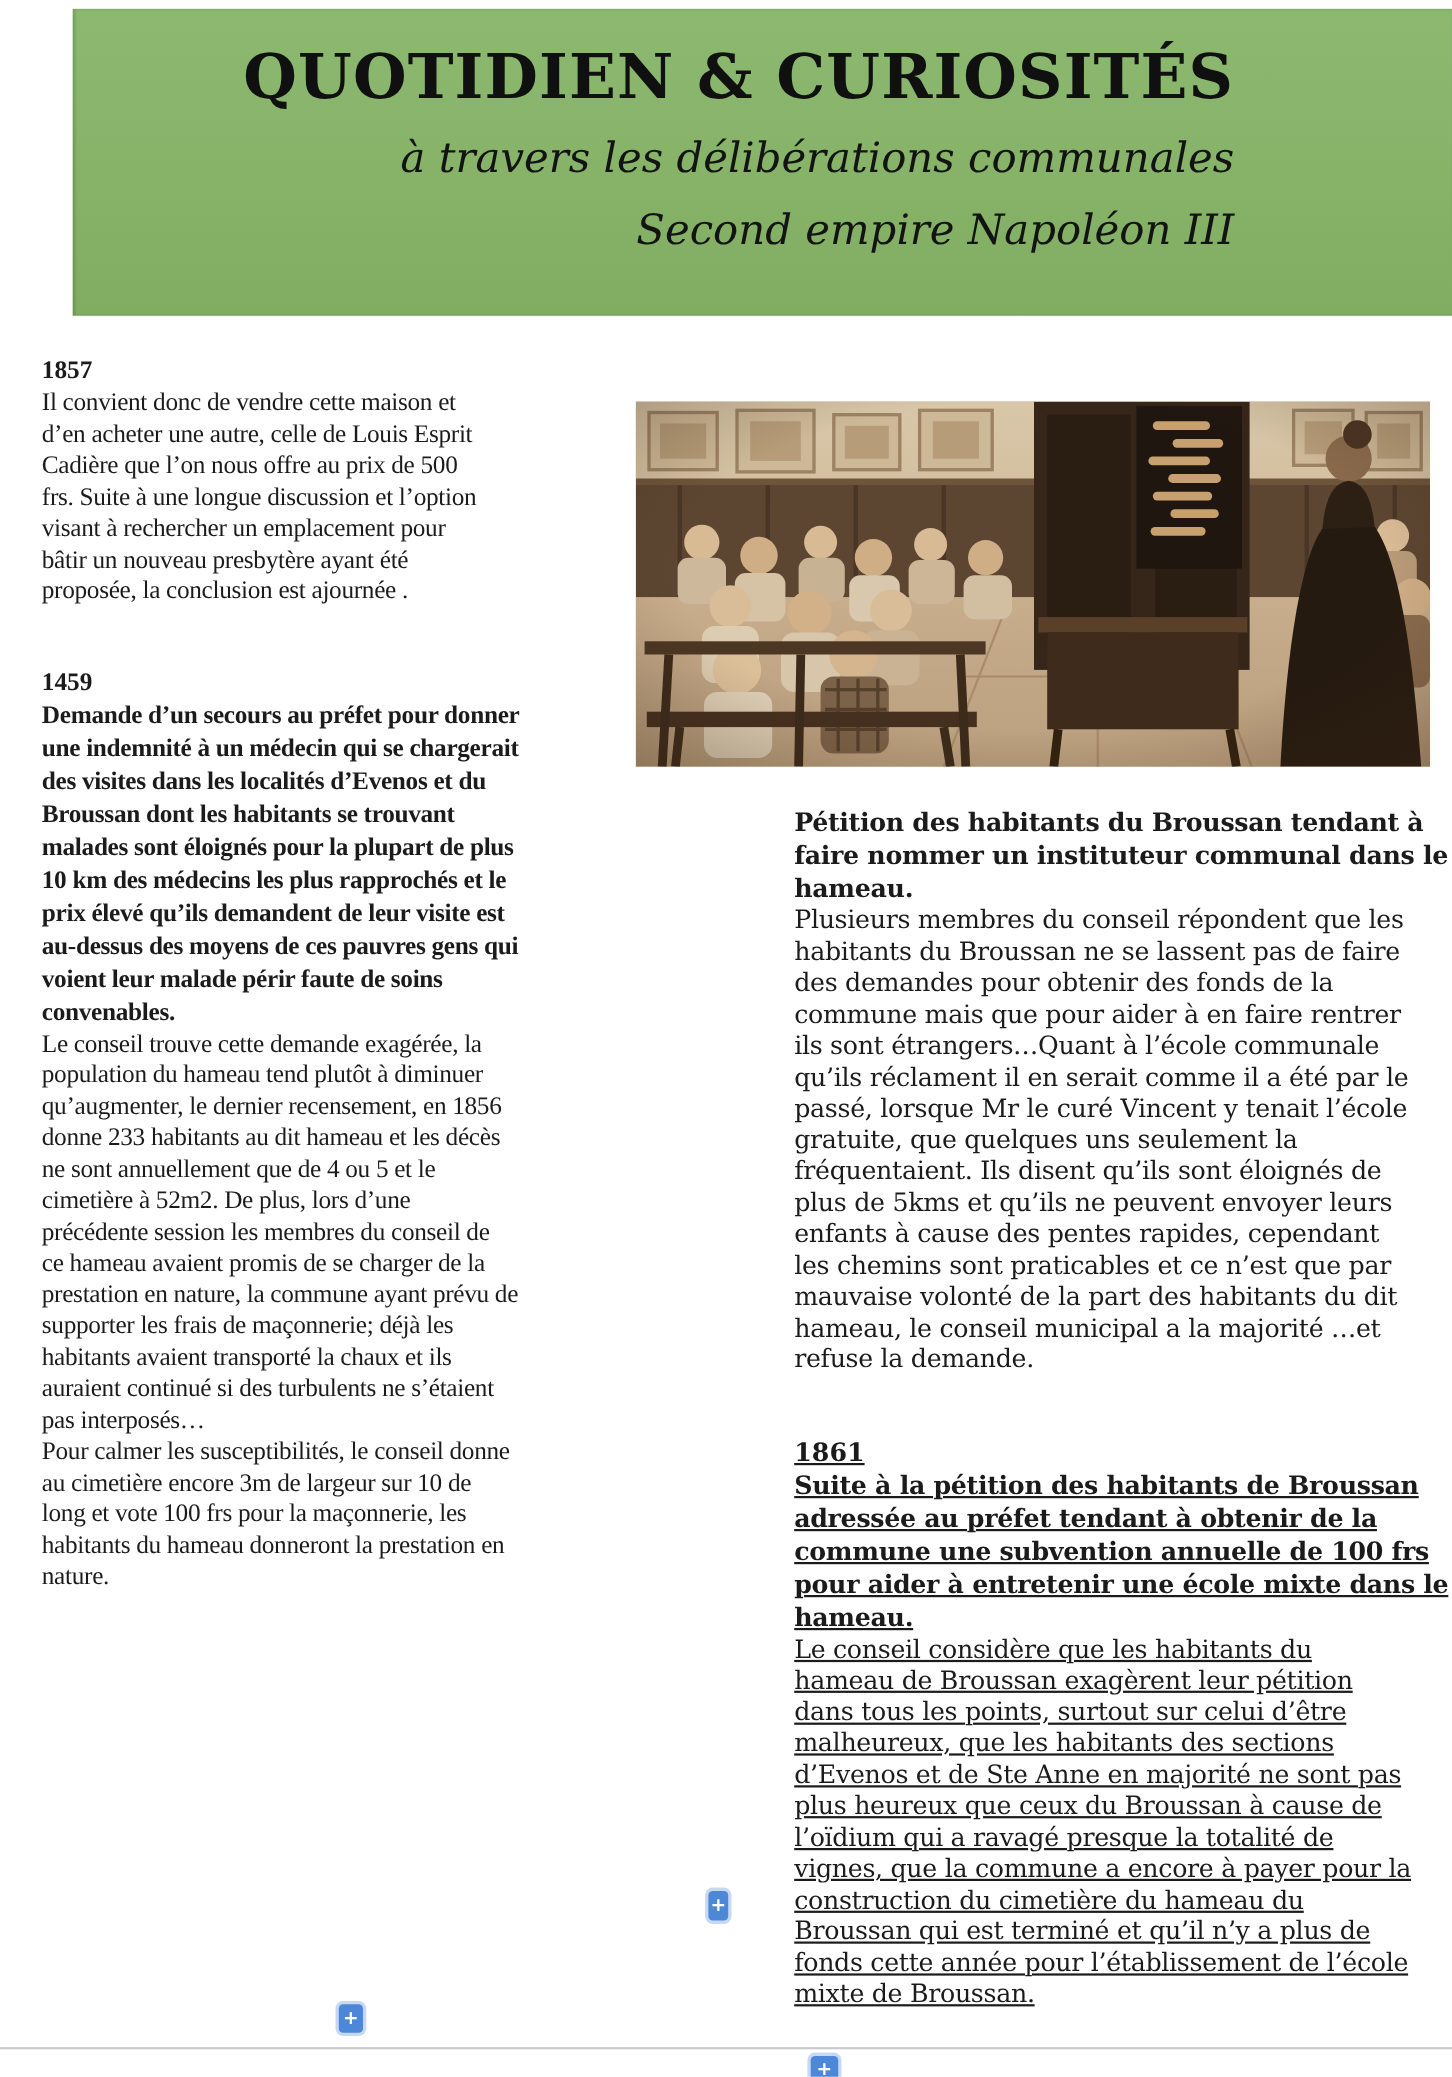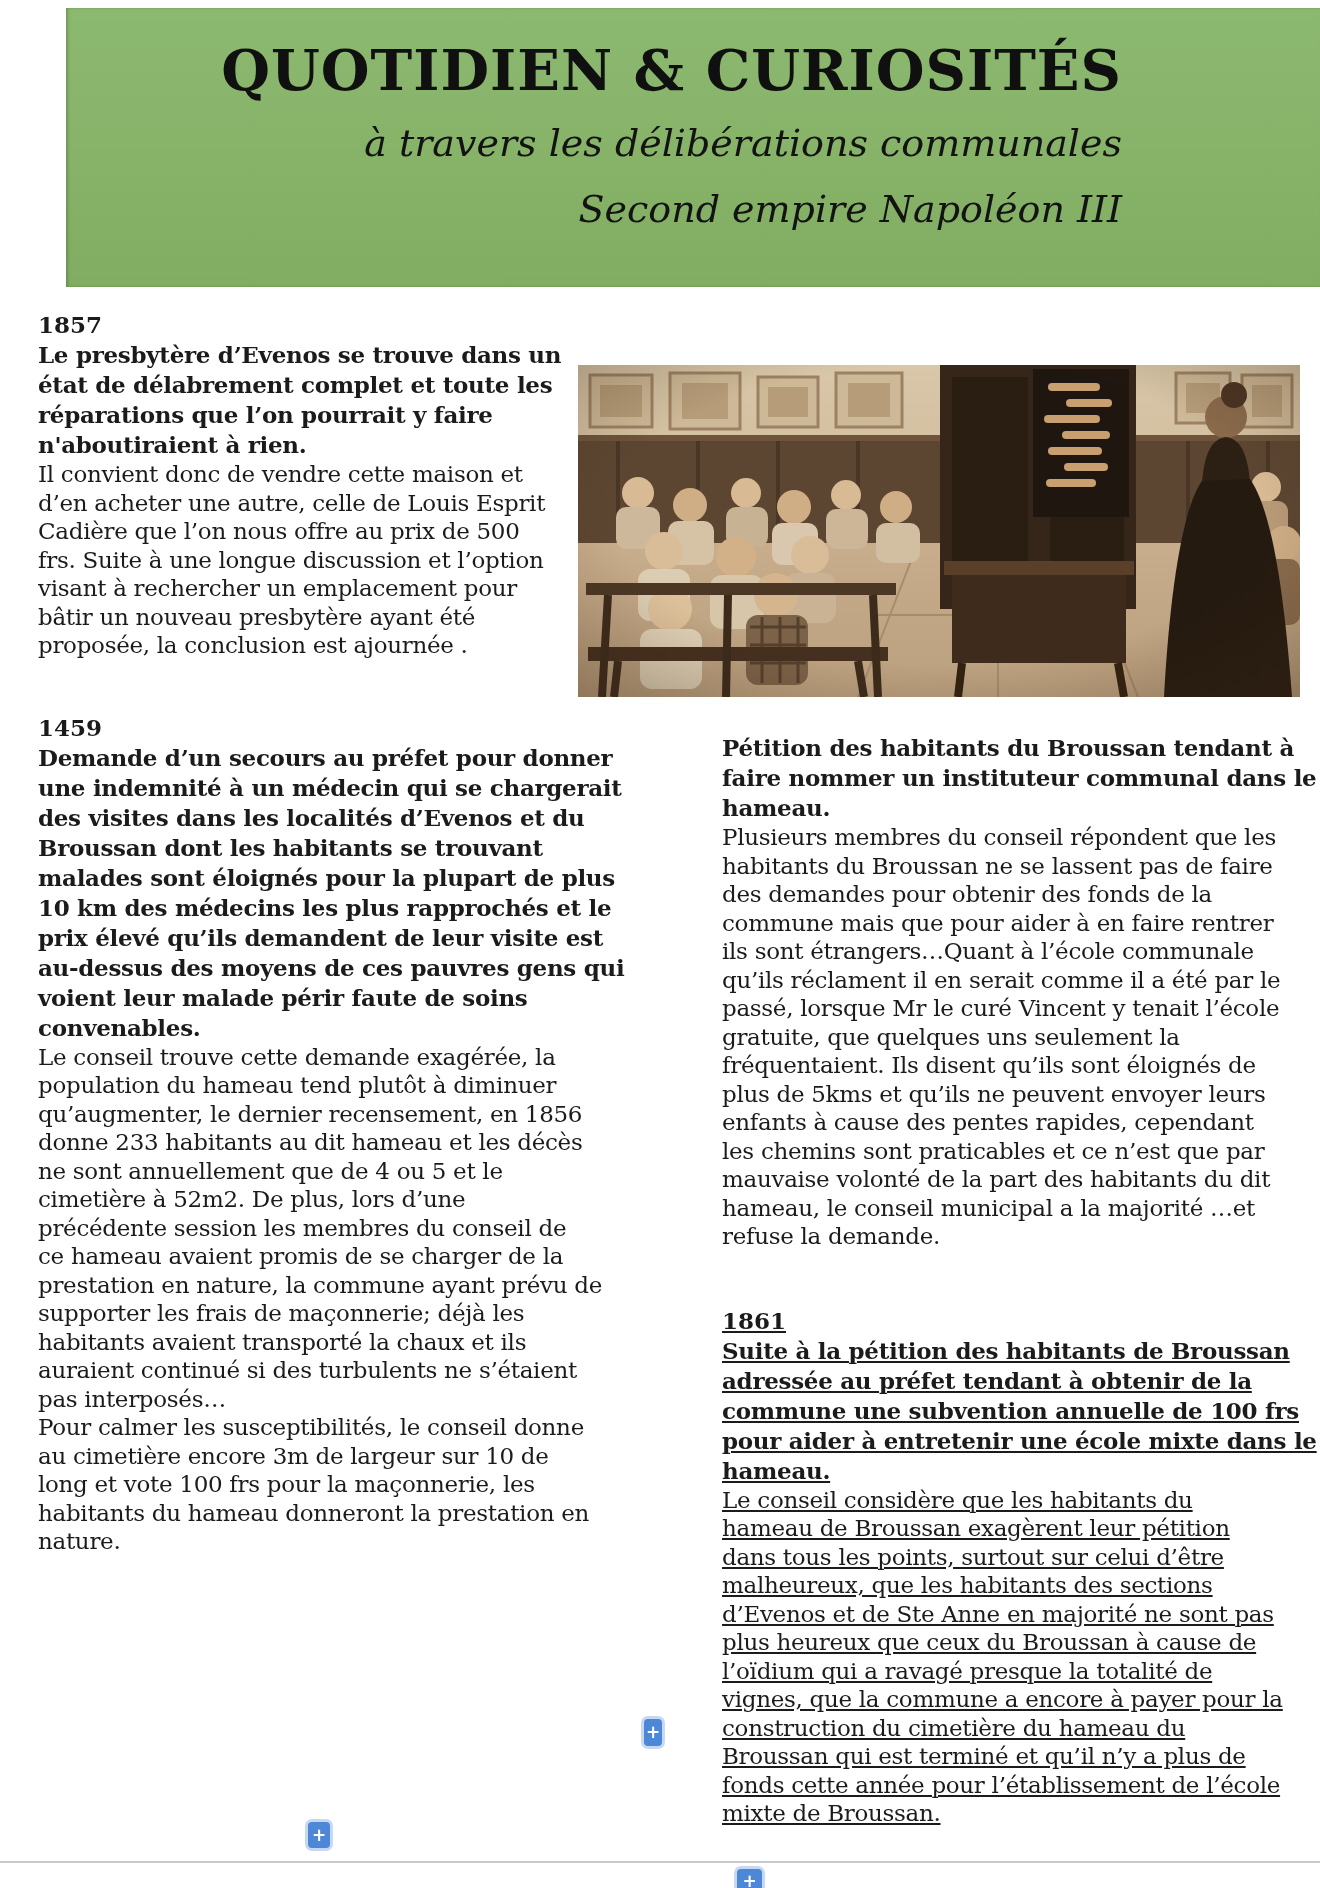--- a/index.html
+++ b/index.html
@@ -19,21 +19,21 @@
   .banner-title{
     margin-top:22px;font-size:56px;line-height:80px;font-weight:700;
     letter-spacing:1px;color:#101010;white-space:pre;
   }
   .banner-sub{
     font-size:38px;line-height:66px;font-style:italic;font-weight:400;
     color:#131313;white-space:pre;
   }
   
   .col{position:absolute;}
-  .col-left{left:38px;top:310px;width:540px;}
+  .col-left{left:38px;top:322px;width:540px;font-family:Liberation Serif, serif;}
   .col-right{left:722px;top:733px;width:586px;}
   .year{font-weight:700;font-size:23px;line-height:30px;white-space:pre;}
   .para-bold{font-weight:700;font-size:23px;line-height:30px;letter-spacing:-0.3px;white-space:pre;}
   .para{font-weight:400;font-size:23px;line-height:28.5px;letter-spacing:-0.3px;white-space:pre;}
   .sec-1858{margin-top:53px;}
   .sec-1861{margin-top:55px;text-decoration:underline;}
   
   .photo{
     position:absolute;left:578px;top:365px;width:722px;height:332px;
     overflow:hidden;background:#c3a887;
@@ -200,24 +200,20 @@
     <path d="M624,118 C626,92 632,74 648,72 C664,74 670,92 672,118 Z" fill="#2c2015"></path>
     <path d="M586,332 C592,220 606,140 624,116 L672,114 C694,146 706,226 714,332 Z" fill="#251a10"></path>
     <path d="M624,150 L600,210 L612,214 Z" fill="#251a10"></path>
     <rect width="722" height="332" fill="url(#vig)"></rect>
   </svg>
 </div>
 
 <main class="col col-left">
   <section>
     <div class="year">1857</div>
-    <div class="para-bold">Le presbytère d’Evenos se trouve dans un
-état de délabrement complet et toute les
-réparations que l’on pourrait y faire
-n'aboutiraient à rien.</div>
     <div class="para">Il convient donc de vendre cette maison et
 d’en acheter une autre, celle de Louis Esprit
 Cadière que l’on nous offre au prix de 500
 frs. Suite à une longue discussion et l’option
 visant à rechercher un emplacement pour
 bâtir un nouveau presbytère ayant été
 proposée, la conclusion est ajournée .</div>
   </section>
   <section class="sec-1858">
     <div class="year">1459</div>

